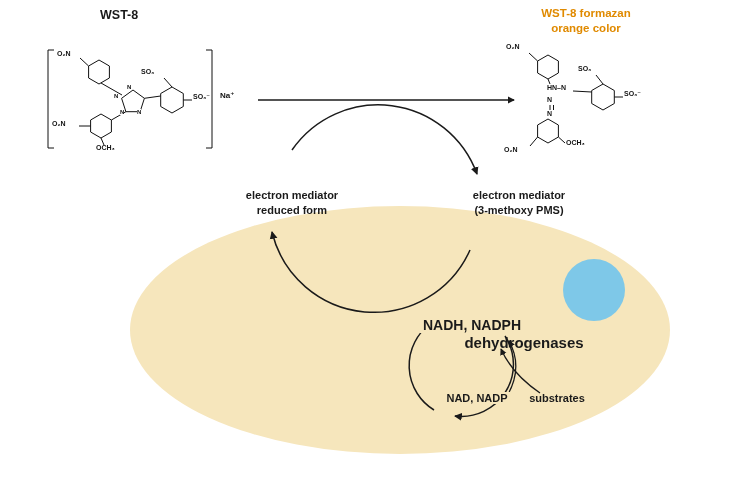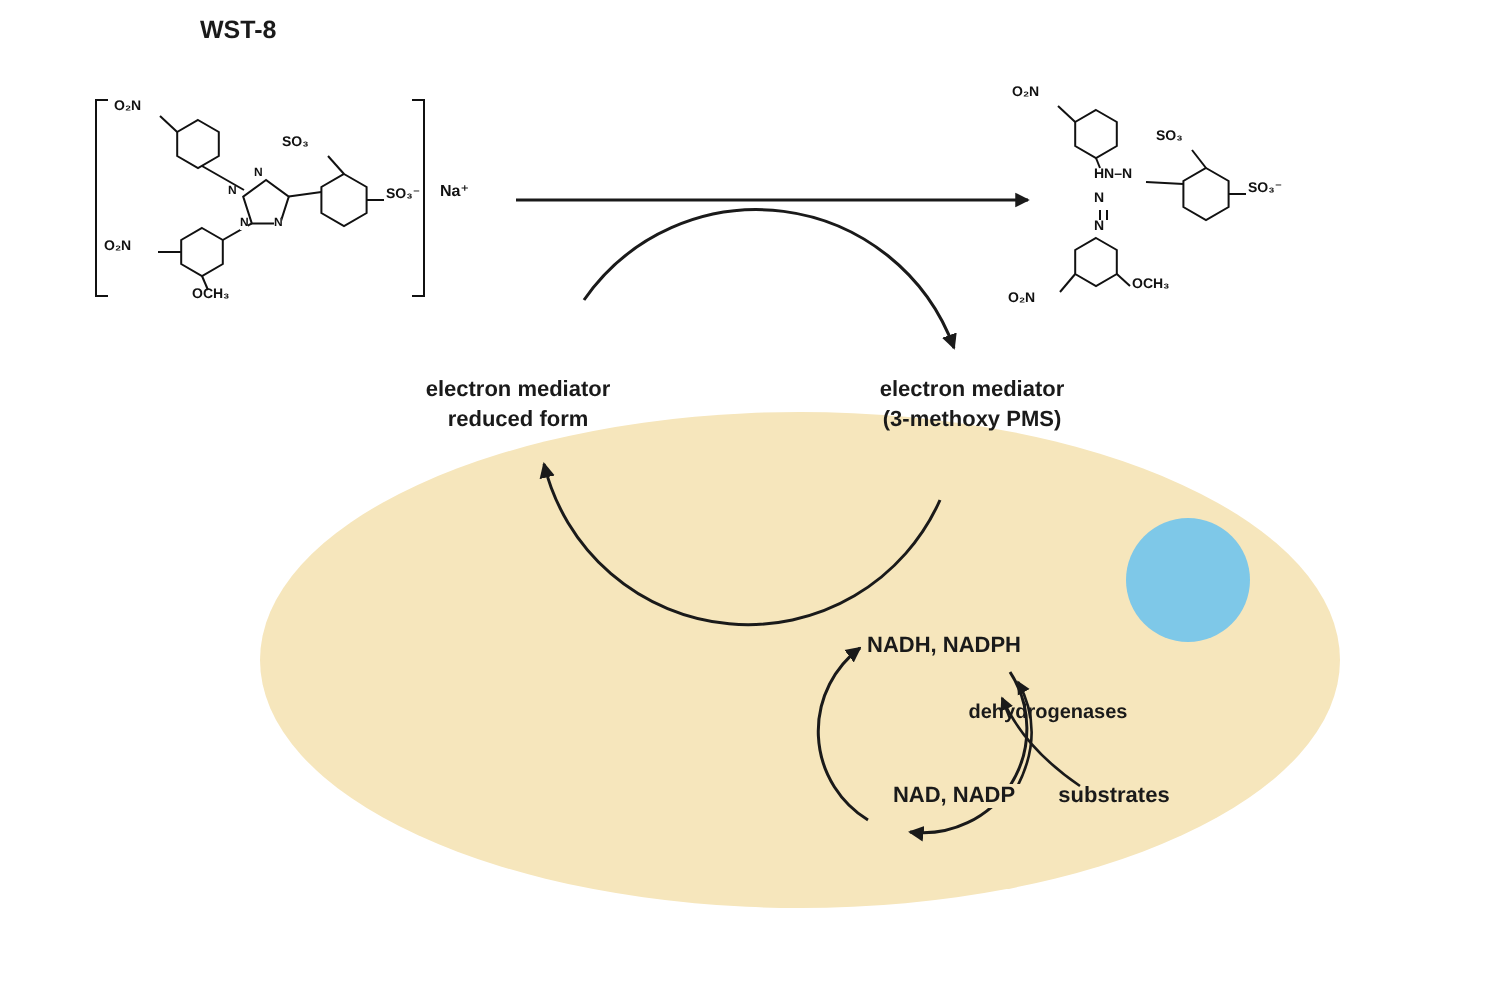--- a/index.html
+++ b/index.html
@@ -3,21 +3,21 @@
 <meta charset="utf-8">
 <style>
   html,body{margin:0;padding:0;background:#ffffff;}
   #canvas{
     position:relative;width:688px;height:500px;background:#ffffff;
     font-family:"Liberation Sans","DejaVu Sans",sans-serif;color:#1a1a1a;overflow:hidden;
   }
   svg{position:absolute;left:0;top:0;}
   .lbl{position:absolute;font-weight:bold;color:#1a1a1a;white-space:nowrap;}
   .center{transform:translateX(-50%);text-align:center;}
-  .two-line{line-height:15px;font-size:11px;}
+  .two-line{line-height:15px;font-size:11px;margin-left:33px;}
   .orange{color:#E08A00;}
   .chem{position:absolute;font-size:7px;font-weight:bold;color:#111;white-space:nowrap;}
   .chem-n{position:absolute;font-size:6px;font-weight:bold;color:#111;background:#fff;line-height:6px;}
   .cellbg{background:#F6E6BC;padding:0 3px;}
 </style>
 </head>
 <body>
 
 <div id="canvas">
 
@@ -76,35 +76,39 @@
       <line x1="553.5" y1="105" x2="553.5" y2="110"></line>
       <line x1="603" y1="84" x2="596" y2="75"></line>
       <line x1="614.3" y1="97" x2="623" y2="97"></line>
       <line x1="558.4" y1="137" x2="565" y2="143"></line>
       <line x1="537.6" y1="137" x2="530" y2="146"></line>
     </g>
   </svg>
 
   <span class="lbl" style="left:100px;top:8px;font-size:12.5px;">WST-8</span>
 
+  <div class="lbl center orange" style="left:586px;top:6px;font-size:11.5px;line-height:15px;">
+    <div>WST-8 formazan</div>
+    <div>orange color</div>
+  </div>
 
   <div class="lbl center two-line" style="left:259px;top:188px;">
     <div>electron mediator</div>
     <div>reduced form</div>
   </div>
 
   <div class="lbl center two-line" style="left:486px;top:188px;">
     <div>electron mediator</div>
     <div>(3-methoxy PMS)</div>
   </div>
 
 
-  <span class="lbl center cellbg" style="left:472px;top:317px;font-size:11px;">NADH, NADPH</span>
+  <span class="lbl center cellbg" style="left:472px;top:317px;font-size:14px;">NADH, NADPH</span>
 
-  <span class="lbl center" style="left:524px;top:351px;font-size:10px;">dehydrogenases</span>
+  <span class="lbl center" style="left:524px;top:334px;font-size:15px;">dehydrogenases</span>
 
   <span class="lbl center cellbg" style="left:477px;top:392px;font-size:11px;">NAD, NADP</span>
 
   <span class="lbl center" style="left:557px;top:392px;font-size:11px;text-align:right;">substrates</span>
 
 
   <span class="chem" style="left:57px;top:50px;">O₂N</span>
   <span class="chem" style="left:52px;top:120px;">O₂N</span>
   <span class="chem" style="left:96px;top:144px;">OCH₃</span>
   <span class="chem" style="left:141px;top:68px;">SO₃</span>

